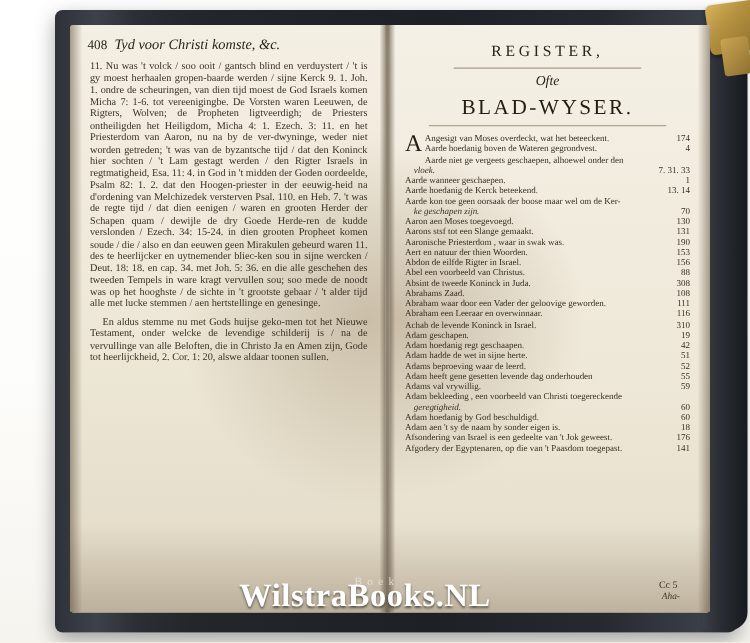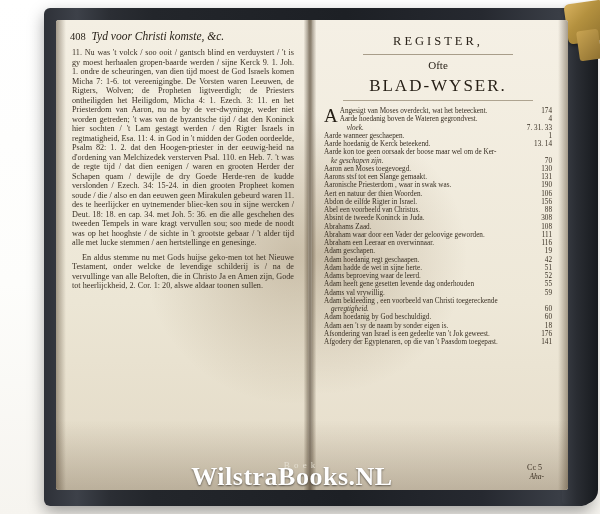--- a/index.html
+++ b/index.html
@@ -100,21 +100,21 @@
   
   .r-wrap{position:absolute;left:8px;top:8px;width:236px;height:454px;}
   .r-title{
     text-align:center;font-size:12.5px;letter-spacing:3px;
     color:#2a231a;margin-top:6px;
   }
   .r-rule{
     width:150px;height:1px;background:#6a5a40;margin:5px auto 4px auto;opacity:.55;
   }
   .r-ofte{
-    text-align:center;font-size:11px;color:#2a231a;margin-top:2px;
+    text-align:center;font-style:italic;font-size:11px;color:#2a231a;margin-top:2px;
   }
   .r-title2{
     text-align:center;font-size:17px;letter-spacing:2px;color:#241d14;
     margin-top:5px;margin-bottom:4px;
   }
   .r-rule2{
     width:190px;height:1px;background:#6a5a40;margin:3px auto 6px auto;opacity:.5;
   }
   .entries{
     position:relative;width:228px;margin-left:4px;
@@ -206,20 +206,25 @@
           <div class="entry">
                 <span class="txt">Angesigt van Moses overdeckt, wat het beteeckent.</span>
                 <span class="dots"></span>
                 <span class="num">174</span>
               </div>
               <div class="entry">
                 <span class="txt">Aarde hoedanig boven de Wateren gegrondvest.</span>
                 <span class="dots"></span>
                 <span class="num">4</span>
               </div>
+              <div class="entry">
+                <span class="txt">Aarde niet ge vergeets geschaepen, alhoewel onder den</span>
+                <span class="dots"></span>
+                <span class="num"></span>
+              </div>
               <div class="entry cont">
                 <span class="txt">vloek.</span>
                 <span class="dots"></span>
                 <span class="num">7. 31. 33</span>
               </div>
               <div class="entry">
                 <span class="txt">Aarde wanneer geschaepen.</span>
                 <span class="dots"></span>
                 <span class="num">1</span>
               </div>
@@ -249,21 +254,21 @@
                 <span class="num">131</span>
               </div>
               <div class="entry">
                 <span class="txt">Aaronische Priesterdom , waar in swak was.</span>
                 <span class="dots"></span>
                 <span class="num">190</span>
               </div>
               <div class="entry">
                 <span class="txt">Aert en natuur der thien Woorden.</span>
                 <span class="dots"></span>
-                <span class="num">106</span>
+                <span class="num">153</span>
               </div>
               <div class="entry">
                 <span class="txt">Abdon de eilfde Rigter in Israel.</span>
                 <span class="dots"></span>
                 <span class="num">156</span>
               </div>
               <div class="entry">
                 <span class="txt">Abel een voorbeeld van Christus.</span>
                 <span class="dots"></span>
                 <span class="num">88</span>
@@ -280,20 +285,25 @@
               </div>
               <div class="entry">
                 <span class="txt">Abraham waar door een Vader der geloovige geworden.</span>
                 <span class="dots"></span>
                 <span class="num">111</span>
               </div>
               <div class="entry">
                 <span class="txt">Abraham een Leeraar en overwinnaar.</span>
                 <span class="dots"></span>
                 <span class="num">116</span>
+              </div>
+              <div class="entry">
+                <span class="txt">Achab de levende Koninck in Israel.</span>
+                <span class="dots"></span>
+                <span class="num">310</span>
               </div>
               <div class="entry">
                 <span class="txt">Adam geschapen.</span>
                 <span class="dots"></span>
                 <span class="num">19</span>
               </div>
               <div class="entry">
                 <span class="txt">Adam hoedanig regt geschaapen.</span>
                 <span class="dots"></span>
                 <span class="num">42</span>

